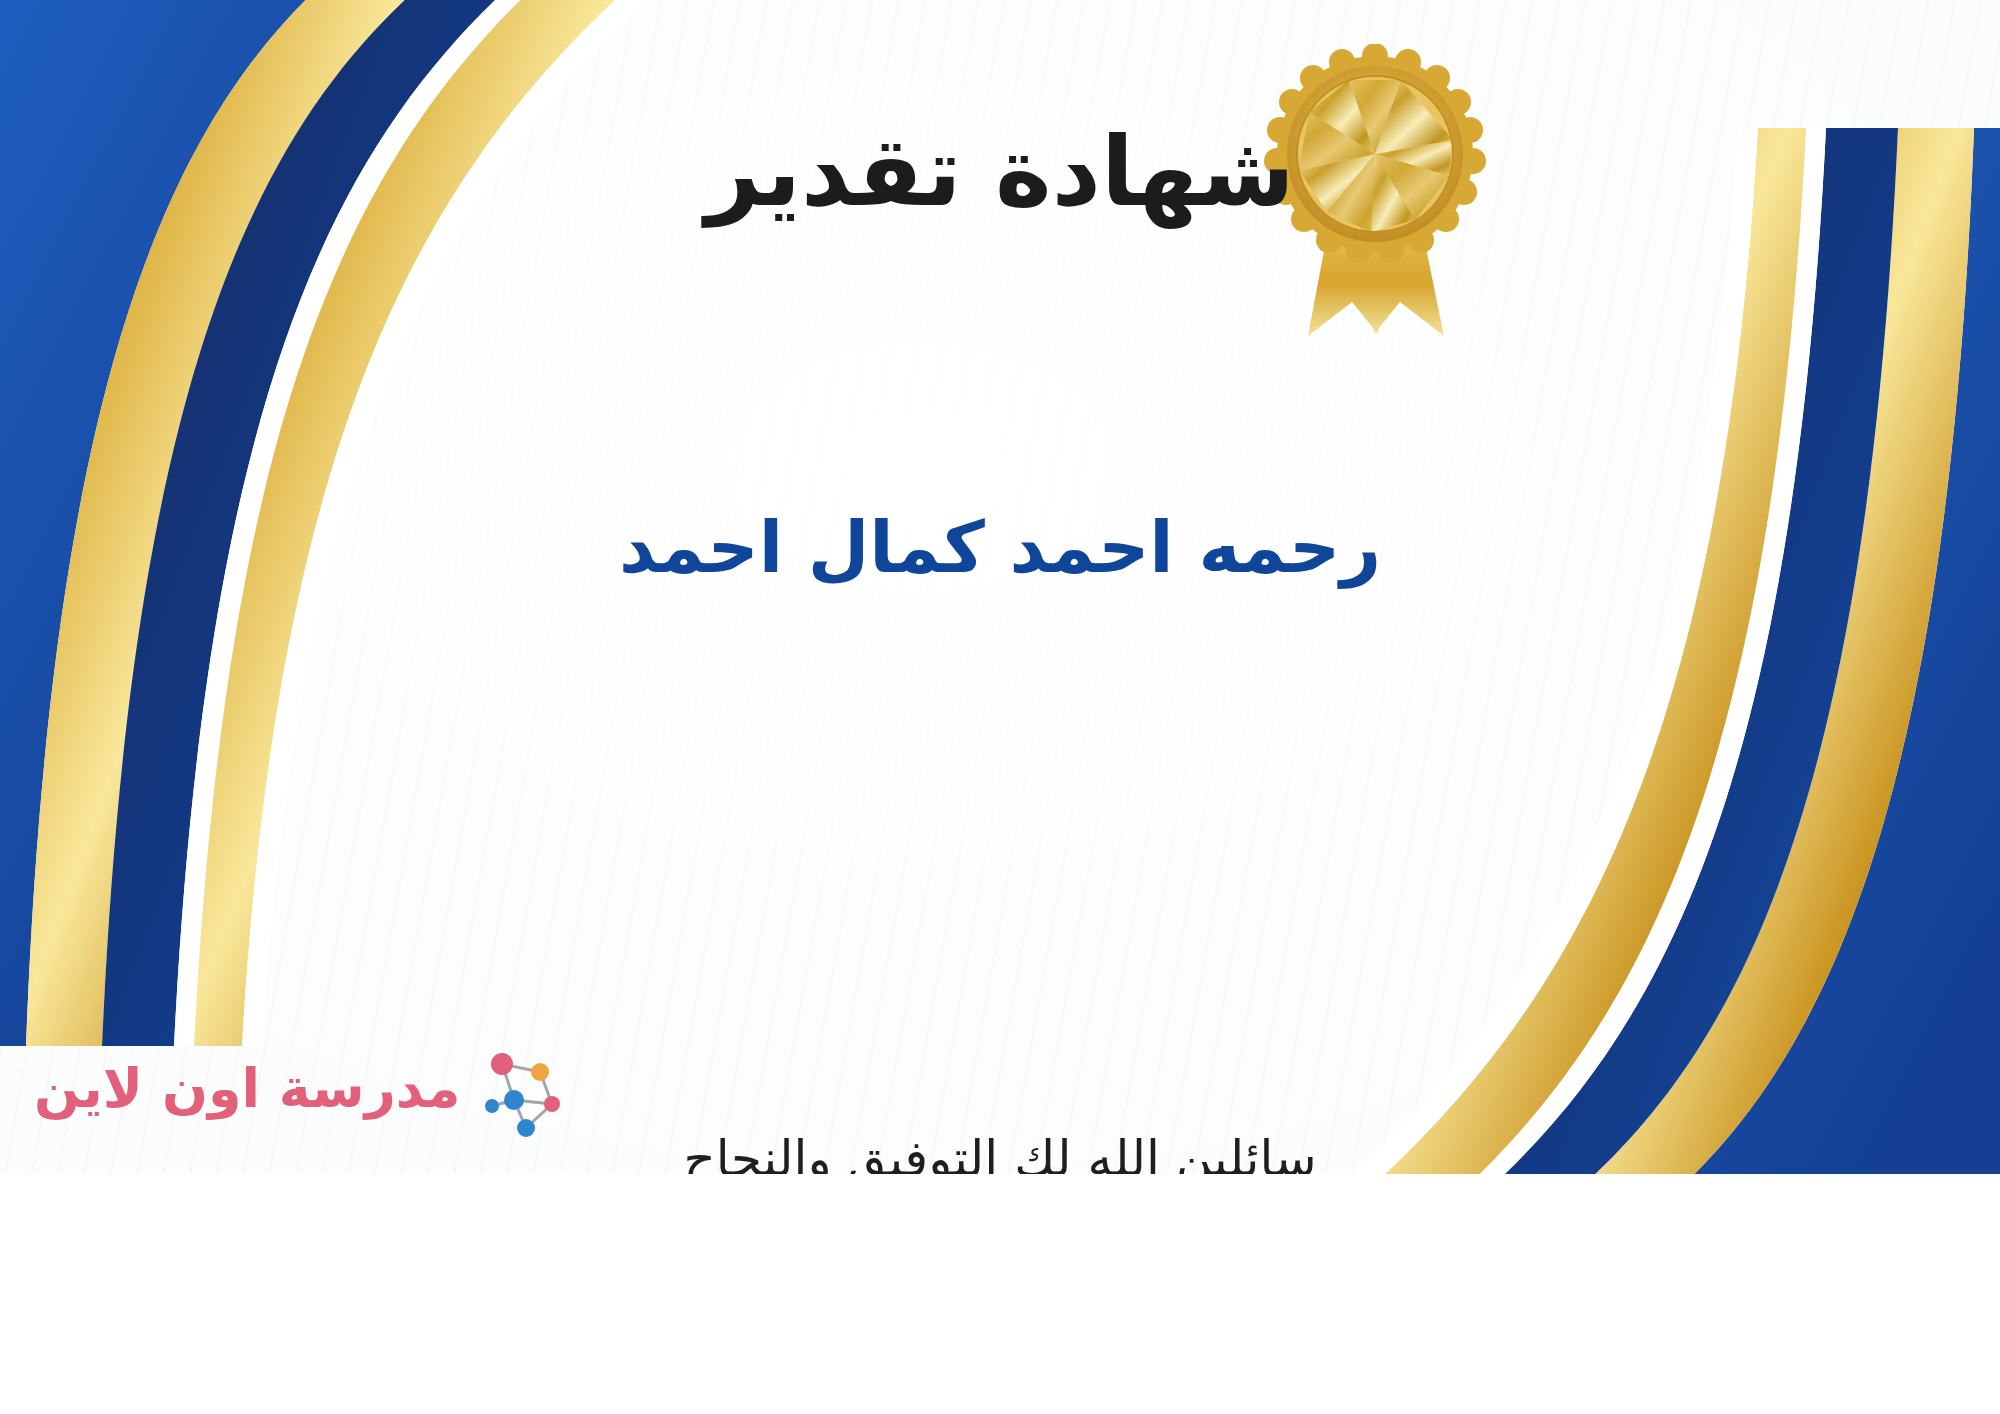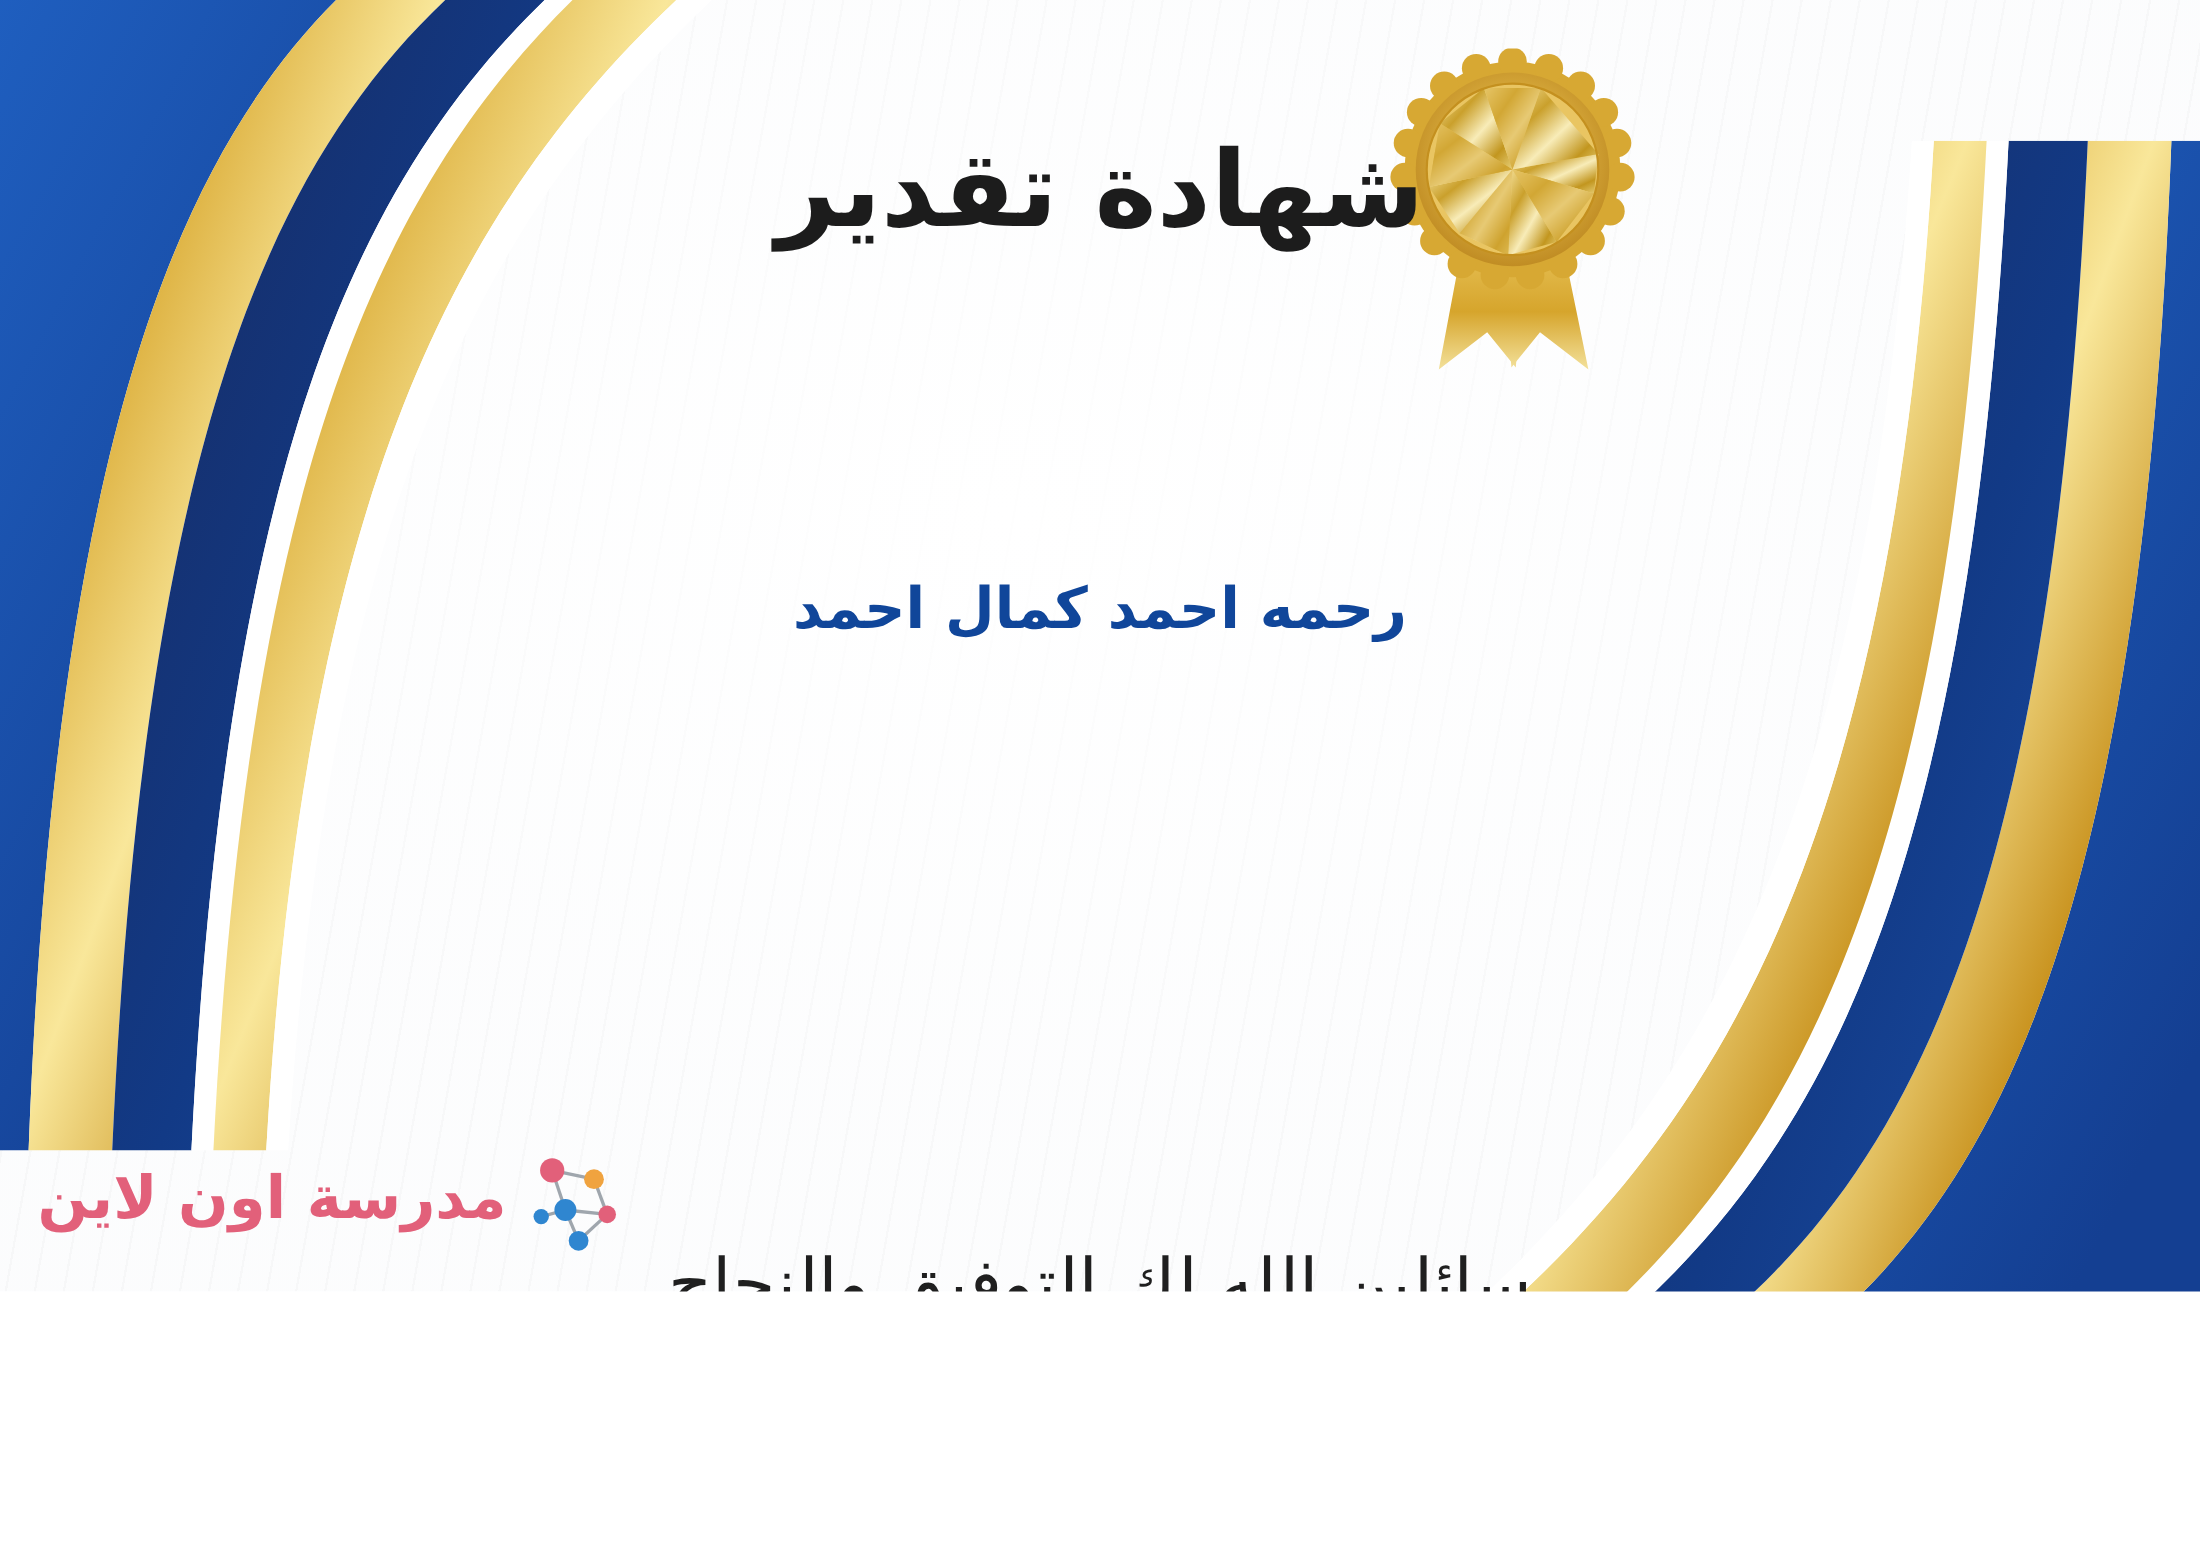--- a/index.html
+++ b/index.html
@@ -74,25 +74,24 @@
     letter-spacing: 0px;
     line-height: 1.1;
   }
 
   .recipient {
     position: absolute;
     top: 505px;
     left: 0;
     right: 0;
     text-align: center;
-    font-size: 52px;
+    font-size: 71px;
     font-weight: 700;
     color: #10469a;
     line-height: 1.2;
-    margin-top: 18px;
   }
 
   .body-text {
     position: absolute;
     top: 725px;
     left: 95px;
     right: 95px;
     text-align: center;
     font-size: 44px;
     font-weight: 500;
@@ -112,21 +111,21 @@
   .body-line.l2 {
     letter-spacing: 0px;
   }
 
   .closing {
     position: absolute;
     top: 1130px;
     left: 0;
     right: 0;
     text-align: center;
-    font-size: 62px;
+    font-size: 50px;
     font-weight: 500;
     color: #1f1f1f;
   }
 
   
   .logo {
     position: absolute;
     left: 34px;
     bottom: 32px;
     display: flex;

